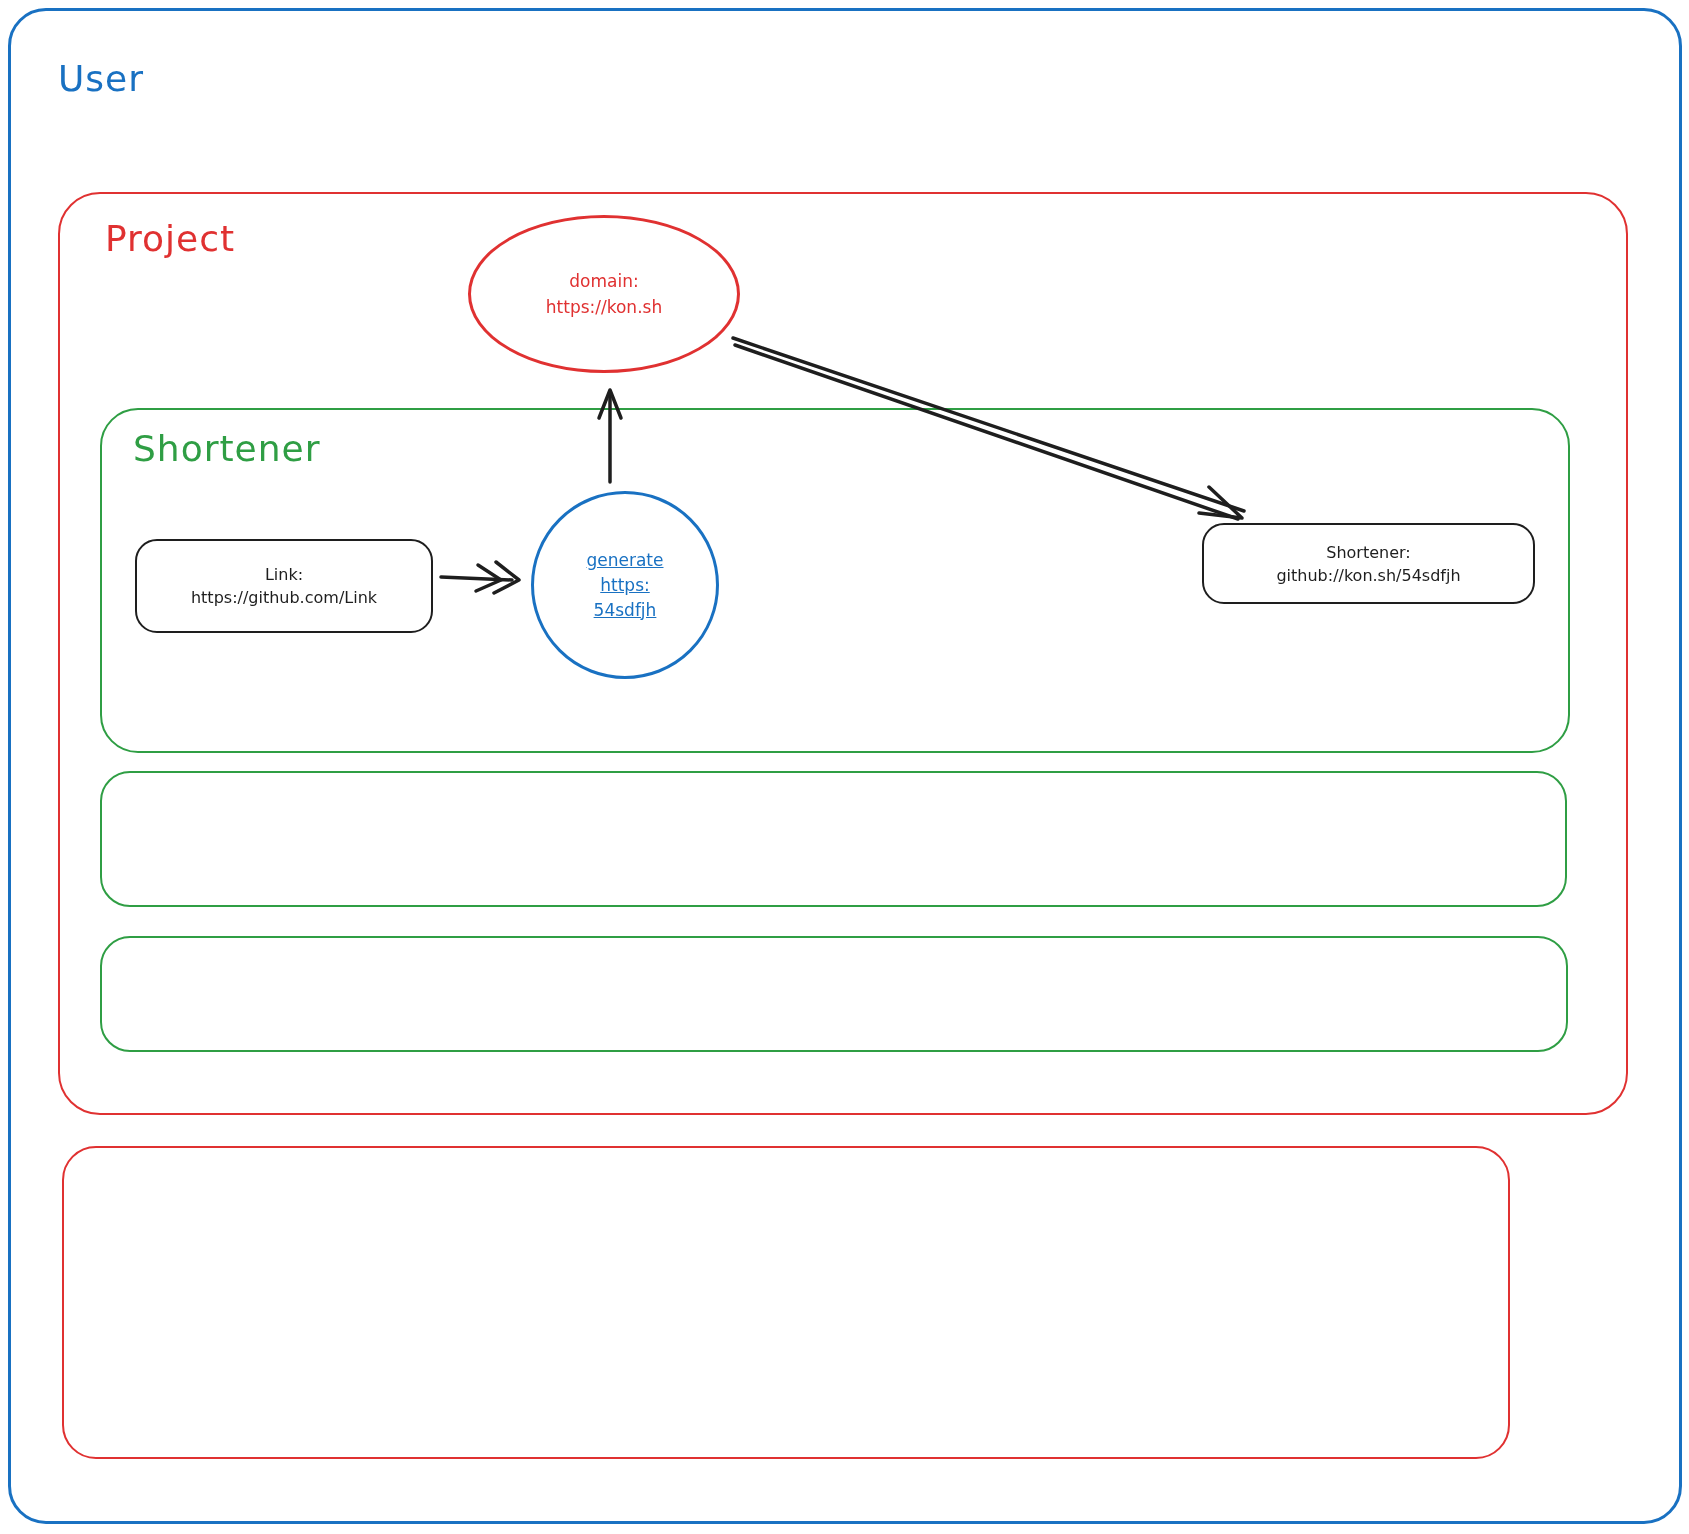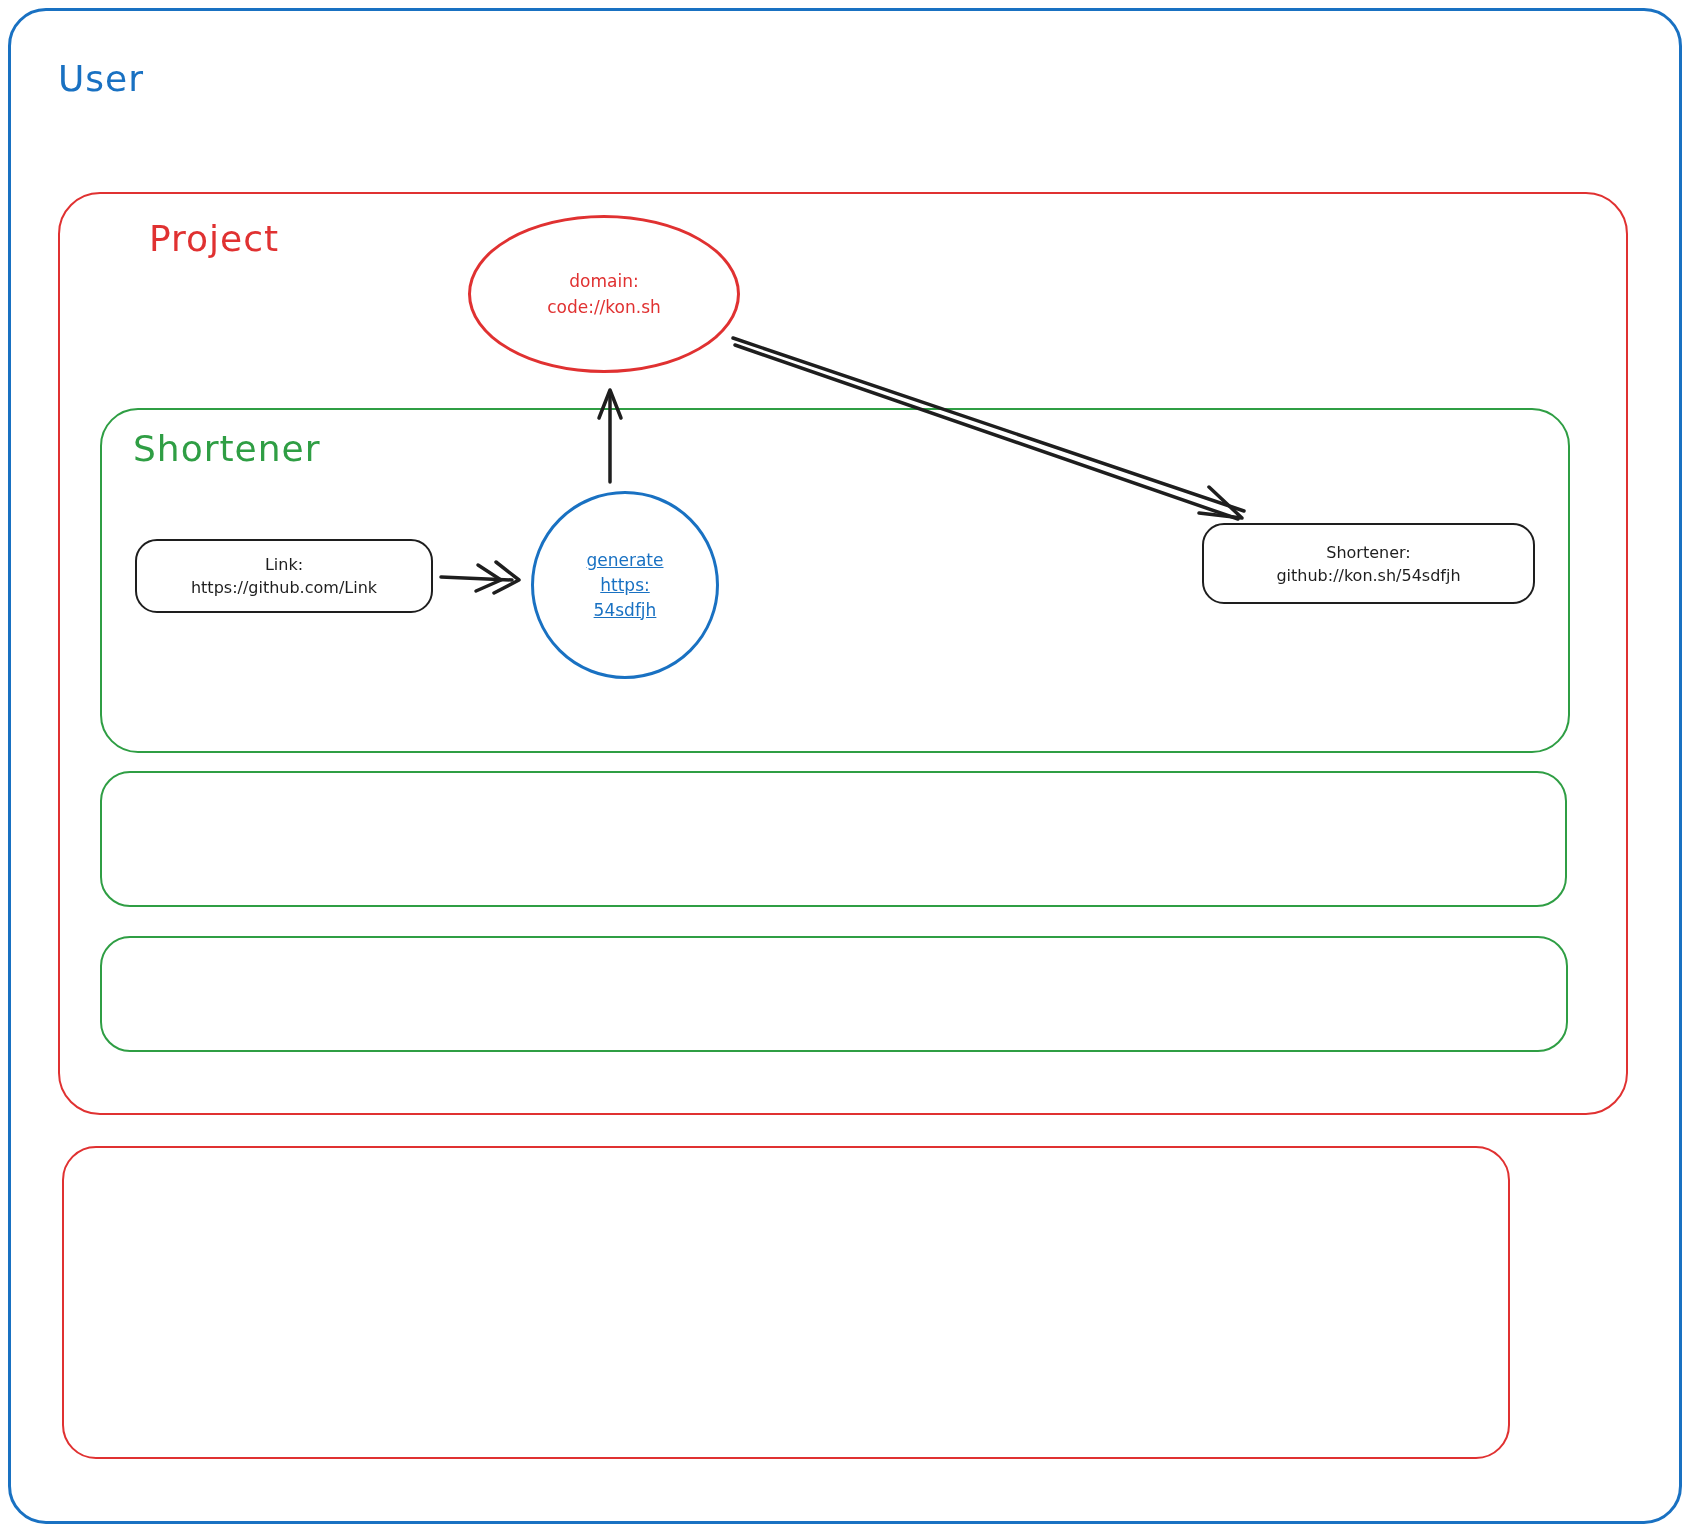--- a/index.html
+++ b/index.html
@@ -62,21 +62,21 @@
 
   
   .frame-label {
     position: absolute;
     font-size: 36px;
     font-weight: 500;
     letter-spacing: 1px;
     white-space: nowrap;
   }
   .user-label     { left: 58px;  top: 58px;  color: var(--user-border); }
-  .project-label  { left: 105px; top: 218px; color: var(--project-border); margin-left: 44px; }
+  .project-label  { left: 105px; top: 218px; color: var(--project-border); }
   .shortener-label{ left: 133px; top: 428px; color: var(--shortener-border); }
 
   
   .node {
     position: absolute;
     display: flex;
     flex-direction: column;
     align-items: center;
     justify-content: center;
     text-align: center;
@@ -87,21 +87,21 @@
     width: 272px; height: 158px;
     border: 3px solid var(--project-border);
     border-radius: 50%;
     color: var(--project-border);
     font-size: 17px;
     line-height: 26px;
     text-align: center;
   }
   .link-node {
     left: 135px; top: 539px;
-    width: 298px; height: 74px;
+    width: 298px; height: 94px;
     border: 2.5px solid var(--node-border);
     border-radius: 22px;
     color: var(--node-border);
     font-size: 16px;
     line-height: 23px;
   }
   .generate-node {
     left: 531px; top: 491px;
     width: 188px; height: 188px;
     border: 3.5px solid var(--user-border);
@@ -168,21 +168,21 @@
 
     <g>
       <path d="M735,345 L1238,519"></path>
       <path d="M733,338 L1244,511"></path>
       <path d="M1199,513 L1242,518 L1209,487"></path>
     </g>
   </svg>
 
   <div class="node domain-ellipse">
     <span>domain:</span>
-    <span>code://kon.sh</span>
+    <span>https://kon.sh</span>
   </div>
 
   <div class="node link-node">
     <span>Link:</span>
     <span>https://github.com/Link</span>
   </div>
 
   <div class="node generate-node">
     <span>generate</span>
     <span>https:</span>

